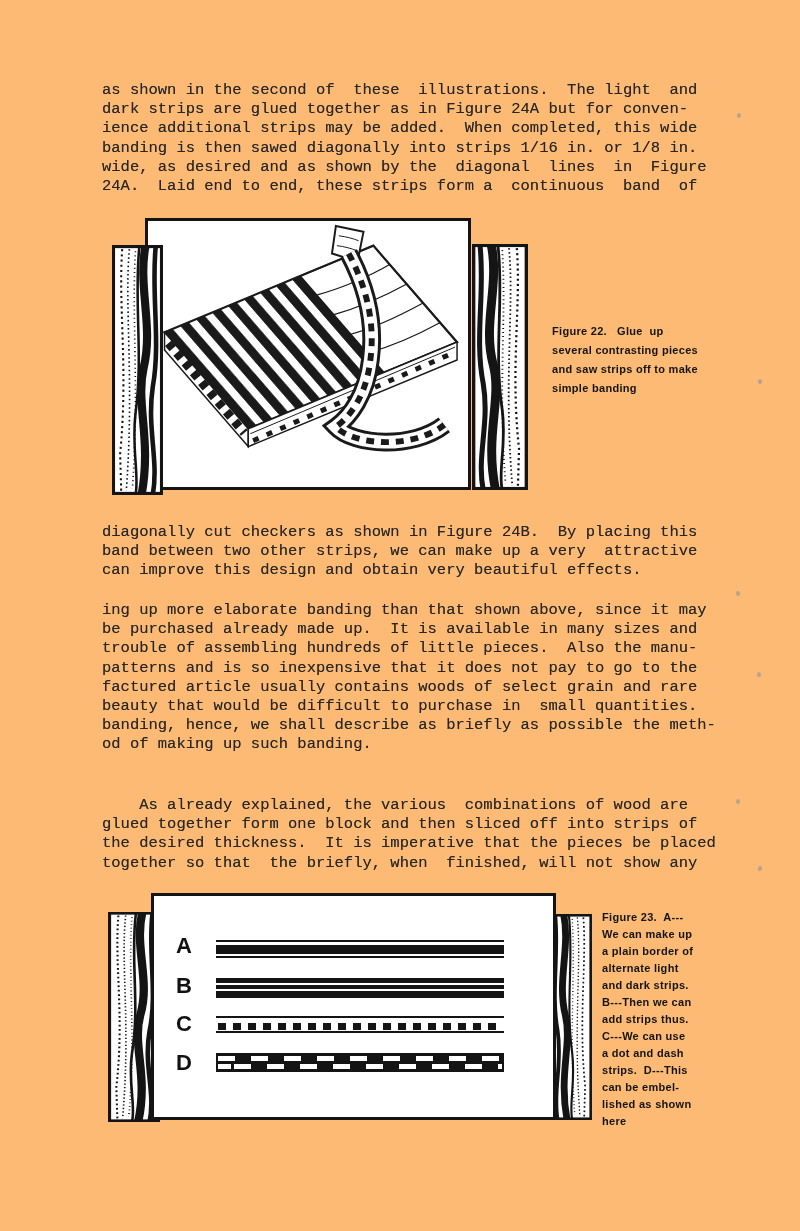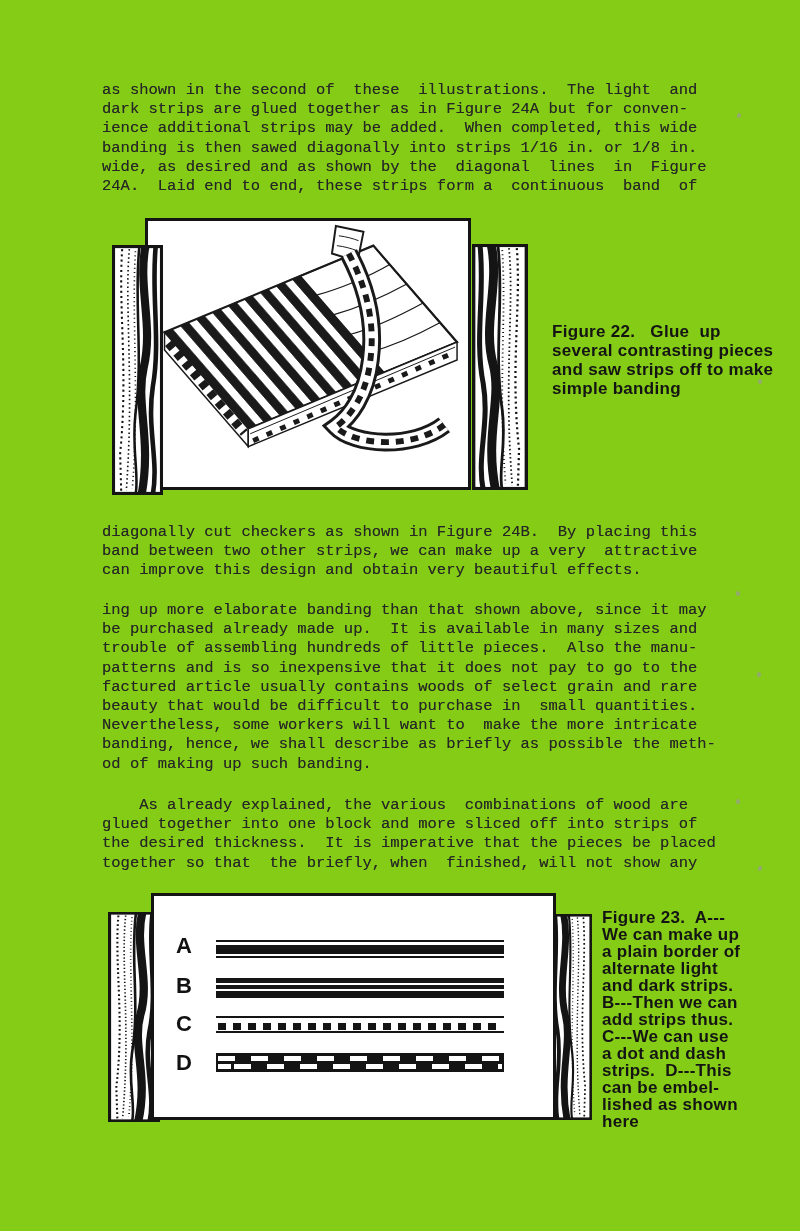--- a/index.html
+++ b/index.html
@@ -1,22 +1,22 @@
 <!DOCTYPE html>
 <html><head>
 <meta charset="utf-8">
 <style>
   html,body{margin:0;padding:0;background:#ffffff;}
-  .page{position:relative;width:800px;height:1231px;background:#84cc16;overflow:hidden;
+  .page{position:relative;width:800px;height:1231px;background:#fdba74;overflow:hidden;
         font-family:"Liberation Mono","DejaVu Sans Mono",monospace;}
   .para{position:absolute;left:102px;width:640px;font-size:15.5px;line-height:19.2px;
         color:#262626;text-shadow:0 0 .5px rgba(38,38,38,.55);}
   .tline{white-space:pre;}
   .caption{position:absolute;font-family:"Liberation Sans",sans-serif;font-weight:700;
-           color:#141414;font-size:17px;}
+           color:#141414;font-size:11px;}
   .caption .tline{white-space:pre;letter-spacing:.3px;}
   .panel{position:absolute;background:#fff;border:3px solid #141414;}
   .post{position:absolute;}
   .art{position:absolute;}
   .figlabel{position:absolute;font-family:"Liberation Sans",sans-serif;font-weight:700;
             font-size:22px;color:#111;line-height:1;}
   .strip{position:absolute;}
   .strip-a{height:18px;background:linear-gradient(180deg,#141414 0 2px,#fff 2px 5px,#141414 5px 14px,#fff 14px 16px,#141414 16px 18px);}
   .strip-b{height:20px;background:linear-gradient(180deg,#141414 0 5px,#fff 5px 7px,#141414 7px 11px,#fff 11px 13px,#141414 13px 20px);}
   .strip-c{height:17px;background:#fff;border-top:2px solid #141414;border-bottom:2px solid #141414;box-sizing:border-box;}
@@ -64,27 +64,26 @@
       <div class="tline">band between two other strips, we can make up a very  attractive</div>
       <div class="tline">can improve this design and obtain very beautiful effects.</div>
     </div>
   <div class="para" style="top:601px">
       <div class="tline">ing up more elaborate banding than that shown above, since it may</div>
       <div class="tline">be purchased already made up.  It is available in many sizes and</div>
       <div class="tline">trouble of assembling hundreds of little pieces.  Also the manu-</div>
       <div class="tline">patterns and is so inexpensive that it does not pay to go to the</div>
       <div class="tline">factured article usually contains woods of select grain and rare</div>
       <div class="tline">beauty that would be difficult to purchase in  small quantities.</div>
-      <div class="tline">Nevertheless, some workers will want to  make the more intricate</div>
       <div class="tline">banding, hence, we shall describe as briefly as possible the meth-</div>
       <div class="tline">od of making up such banding.</div>
     </div>
   <div class="para" style="top:796px">
       <div class="tline">    As already explained, the various  combinations of wood are</div>
-      <div class="tline">glued together into one block and more sliced off into strips of</div>
+      <div class="tline">glued together form one block and then sliced off into strips of</div>
       <div class="tline">the desired thickness.  It is imperative that the pieces be placed</div>
       <div class="tline">together so that  the briefly, when  finished, will not show any</div>
     </div>
 
   <div class="panel" style="left:145px;top:218px;width:320px;height:266px"></div>
 
   <svg class="art" viewBox="0 0 345 266" style="left:126px;top:222px;width:342px;height:262px">
     <g id="stripe-group">
         <polygon points="38.0,112.0 46.1,108.6 131.1,206.6 123.0,210.0" fill="#1a1a1a" stroke="#1a1a1a" stroke-width="0.6"></polygon>
         <polygon points="46.1,108.6 54.2,105.2 139.2,203.2 131.1,206.6" fill="#ffffff" stroke="#1a1a1a" stroke-width="0.6"></polygon>

